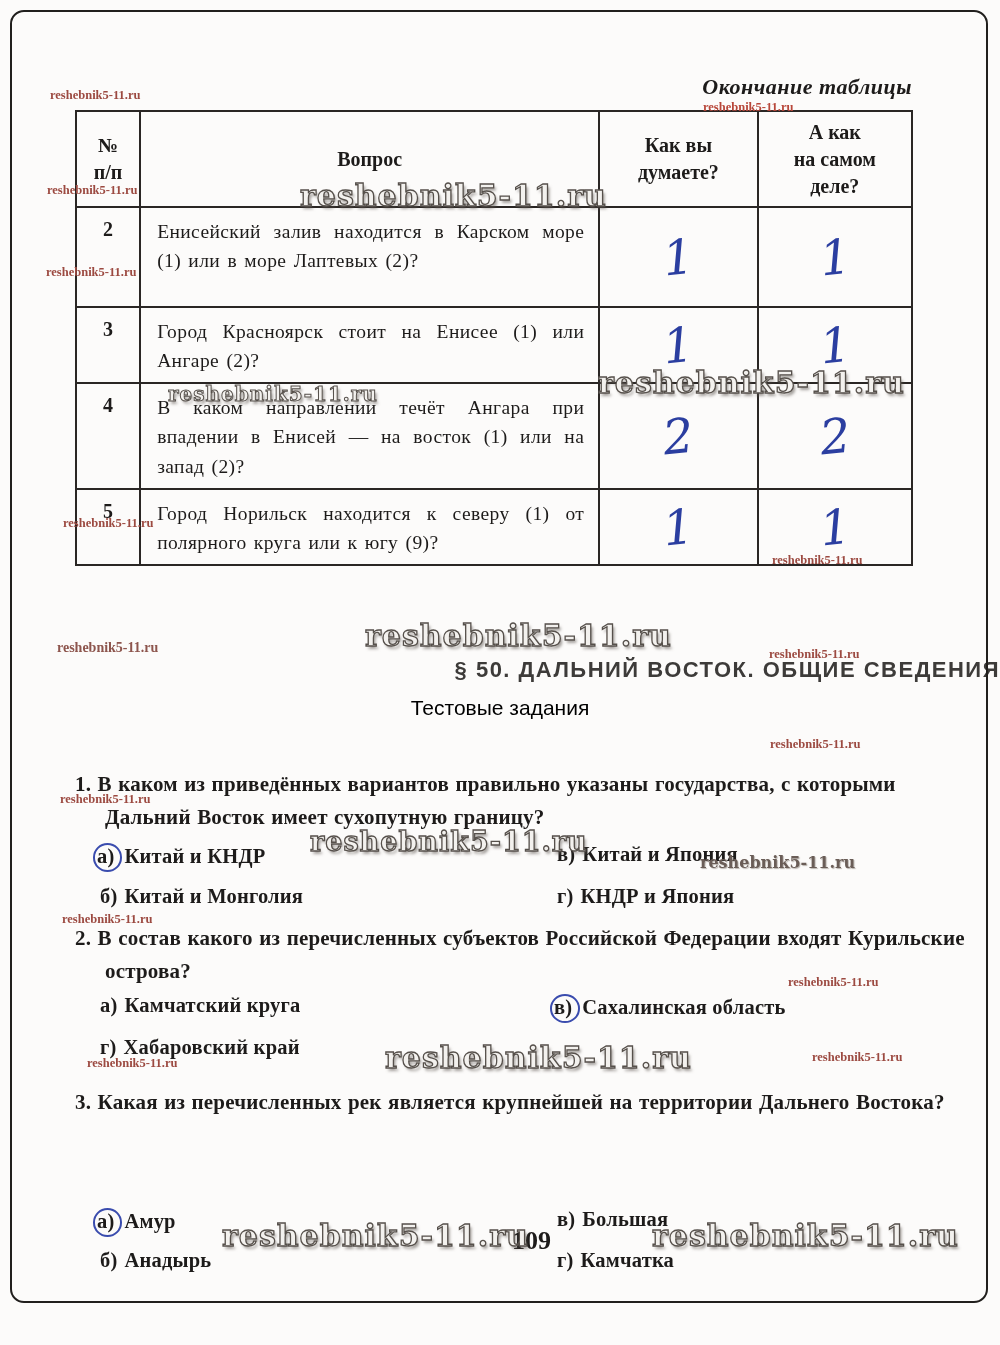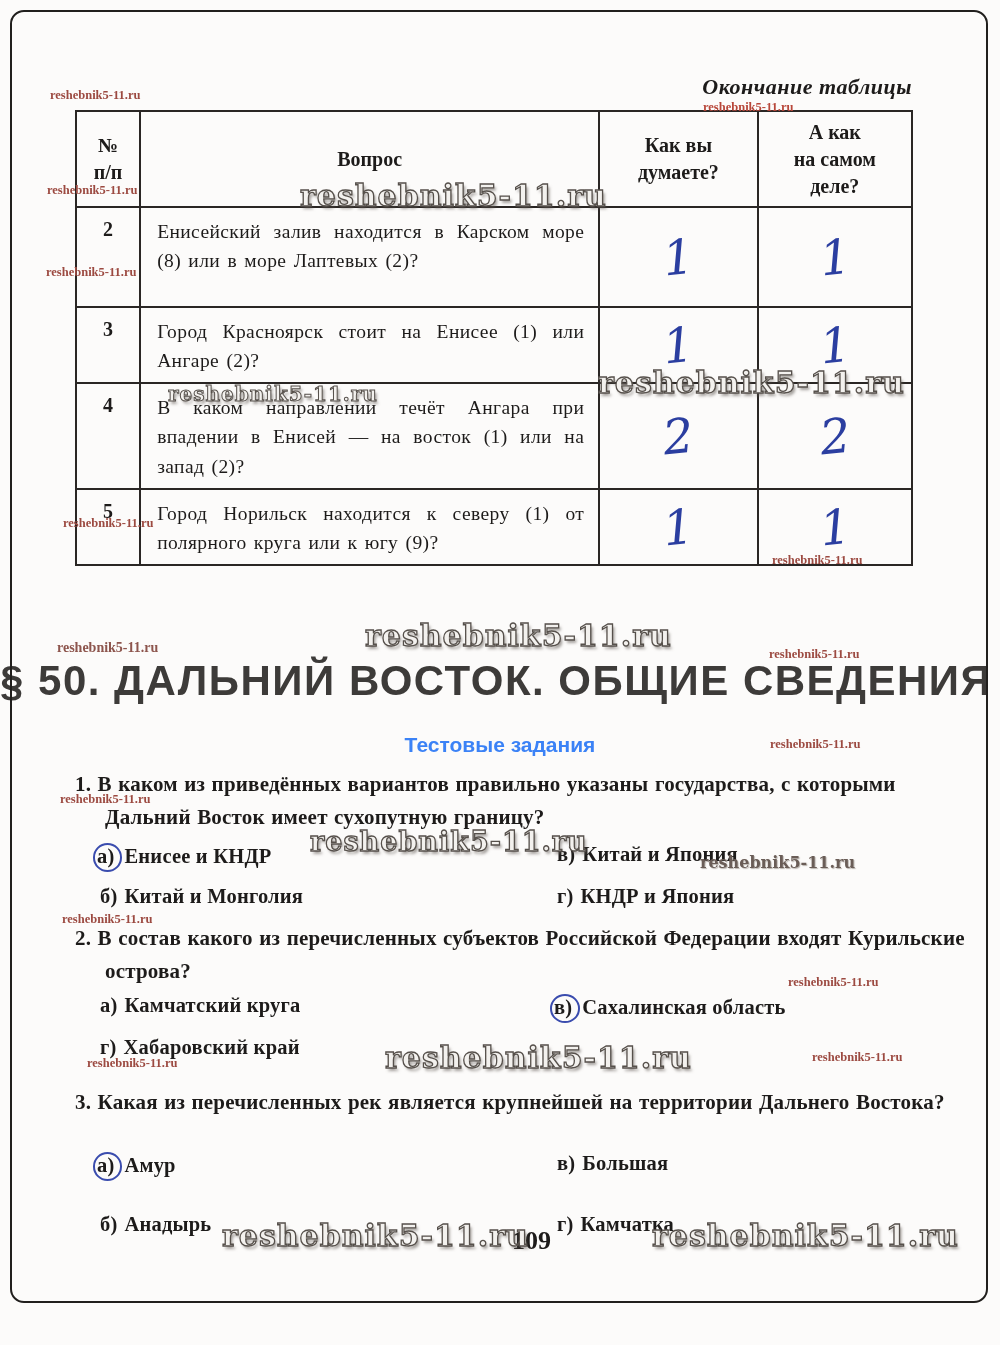--- a/index.html
+++ b/index.html
@@ -50,29 +50,29 @@
   .c-ans { text-align: center; vertical-align: middle; }
   .hand {
     display: inline-block;
     font-family: "DejaVu Serif", serif; font-style: italic;
     color: #2b3ea0; font-size: 48px; line-height: 1;
     transform: rotate(-6deg);
   }
   
   .section-heading {
     position: absolute; top: 657px; left: 0; width: 100%;
-    text-align: left;
+    text-align: right;
     font-family: "Liberation Sans", sans-serif; font-weight: bold;
-    font-size: 42px; color: #3d3b39; letter-spacing: 1.5px; z-index: 1;
+    font-size: 22px; color: #3d3b39; letter-spacing: 1.5px; z-index: 1;
   }
   .subheading {
-    position: absolute; top: 733px; left: 0; width: 100%;
+    position: absolute; top: 696px; left: 0; width: 100%;
     text-align: center;
-    font-family: "Liberation Sans", sans-serif; font-weight: bold;
-    font-size: 21px; color: #3b82f6; z-index: 1;
+    font-family: "Liberation Sans", sans-serif; font-weight: normal;
+    font-size: 21px; color: #000000; z-index: 1;
   }
   .question {
     position: absolute; left: 75px; width: 862px;
     font-weight: bold; font-size: 21px; line-height: 1.58;
     letter-spacing: 0.2px; word-spacing: 1px;
     padding-left: 30px; text-indent: -30px; z-index: 1;
   }
   .opts {
     position: absolute; left: 100px; width: 845px;
     display: grid; grid-template-columns: 457px 1fr; row-gap: 13px;
@@ -136,21 +136,21 @@
         <th>Как вы
 думаете?</th>
         <th>А как
 на самом
 деле?</th>
       </tr>
     </thead>
     <tbody>
       <tr style="height:100px">
         <td class="c-num">2</td>
-        <td class="c-q">Енисейский залив находится в Карском море (8) или в море Лаптевых (2)?</td>
+        <td class="c-q">Енисейский залив находится в Карском море (1) или в море Лаптевых (2)?</td>
         <td class="c-ans"><span class="hand">1</span></td>
         <td class="c-ans"><span class="hand">1</span></td>
       </tr>
       <tr style="height:76px">
         <td class="c-num">3</td>
         <td class="c-q">Город Красноярск стоит на Енисее (1) или Ангаре (2)?</td>
         <td class="c-ans"><span class="hand">1</span></td>
         <td class="c-ans"><span class="hand">1</span></td>
       </tr>
       <tr style="height:106px">
@@ -170,21 +170,21 @@
 
   <div class="section-heading">§ 50. ДАЛЬНИЙ ВОСТОК. ОБЩИЕ СВЕДЕНИЯ</div>
   <div class="subheading">Тестовые задания</div>
 
   <div class="question" style="top:768px">
     <span>1.</span>
     <span>В каком из приведённых вариантов правильно указаны государства, с которыми Дальний Восток имеет сухопутную границу?</span>
   </div>
   <div class="opts" style="top:843px">
     <div class="opt">
-      <span class="opt-label circled">а)</span><span>Енисее и КНДР</span>
+      <span class="opt-label circled">а)</span><span>Китай и КНДР</span>
     </div>
     <div class="opt">
       <span class="opt-label">в)</span><span>Китай и Япония</span>
     </div>
     <div class="opt">
       <span class="opt-label">б)</span><span>Китай и Монголия</span>
     </div>
     <div class="opt">
       <span class="opt-label">г)</span><span>КНДР и Япония</span>
     </div>
@@ -203,21 +203,21 @@
     </div>
     <div class="opt">
       <span class="opt-label">г)</span><span>Хабаровский край</span>
     </div>
   </div>
 
   <div class="question" style="top:1086px">
     <span>3.</span>
     <span>Какая из перечисленных рек является крупнейшей на территории Дальнего Востока?</span>
   </div>
-  <div class="opts" style="top:1152px; row-gap:32px">
+  <div class="opts" style="top:1208px; row-gap:12px">
     <div class="opt">
       <span class="opt-label circled">а)</span><span>Амур</span>
     </div>
     <div class="opt">
       <span class="opt-label">в)</span><span>Большая</span>
     </div>
     <div class="opt">
       <span class="opt-label">б)</span><span>Анадырь</span>
     </div>
     <div class="opt">

